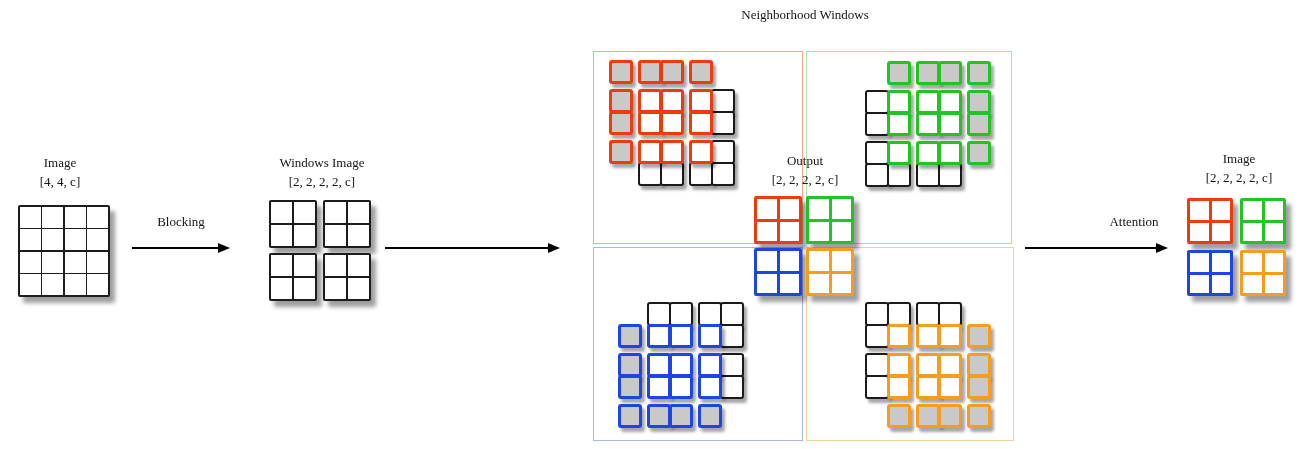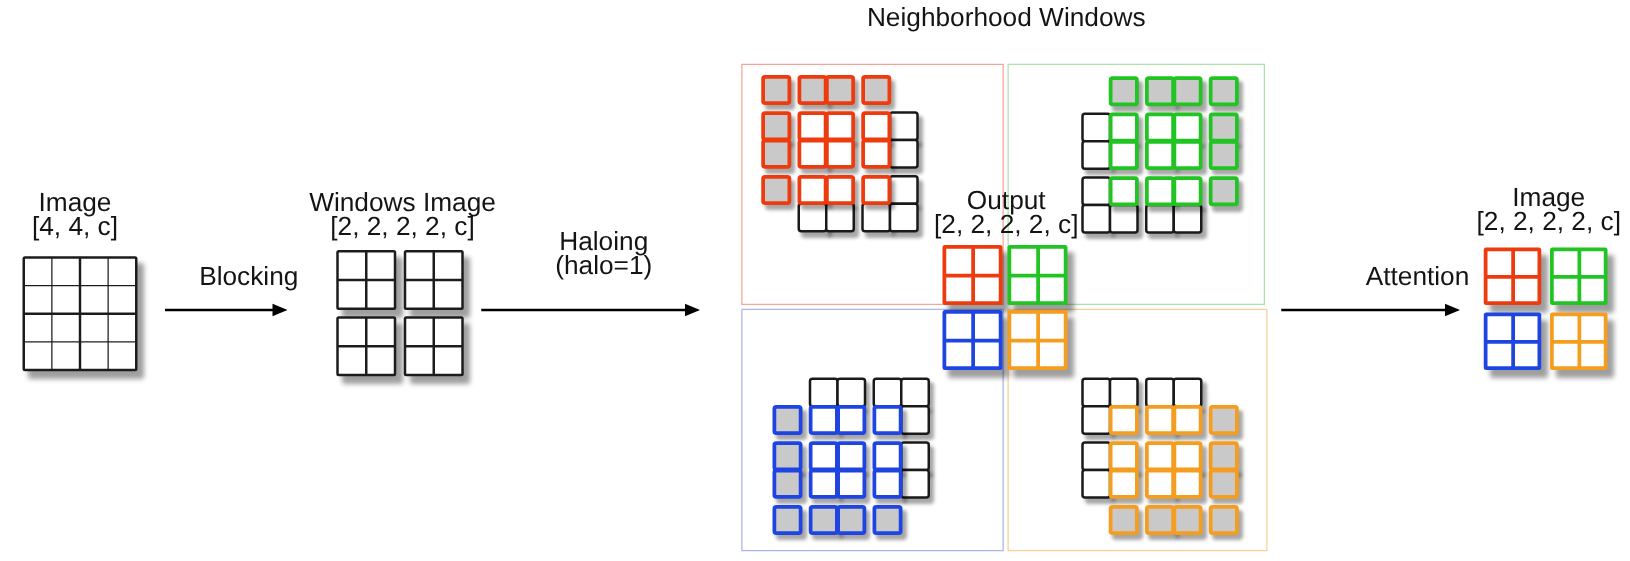--- a/index.html
+++ b/index.html
@@ -1,19 +1,19 @@
 <!DOCTYPE html>
 <html><head>
 <meta charset="utf-8">
 <style>
   html,body{margin:0;padding:0;background:#fff;}
   .canvas{position:relative;width:1304px;height:449px;background:#ffffff;
           font-family:"Liberation Sans",sans-serif;color:#111;overflow:hidden;}
   .lbl{position:absolute;transform:translateX(-50%);text-align:center;
-       font-size:21px;line-height:19px;white-space:nowrap;color:#141414;}
+       font-size:13px;line-height:19px;white-space:nowrap;color:#141414;font-family:Liberation Serif, serif;}
   .box{position:absolute;border:1px solid;z-index:0;background:transparent;}
   
   .ugrid{position:absolute;display:grid;box-sizing:border-box;border-radius:2px;
          box-shadow:5px 6px 4px rgba(0,0,0,0.38);}
   .ucell{background:#fff;}
   
   .win{position:absolute;width:126px;height:126px;z-index:2;}
   .wcell{position:absolute;width:24px;height:24px;box-sizing:border-box;
          border:3px solid;border-radius:3px;box-shadow:3px 4px 3px rgba(0,0,0,0.35);}
   .wcell.k{border-width:2px;z-index:1;}
@@ -44,21 +44,21 @@
       <div class="ucell"></div>
       <div class="ucell"></div>
       <div class="ucell"></div>
       <div class="ucell"></div>
       <div class="ucell"></div>
       <div class="ucell"></div>
       <div class="ucell"></div>
       <div class="ucell"></div>
     </div>
 
-  <div class="lbl" style="left:199px;top:212px">Blocking</div>
+  <div class="lbl" style="left:181px;top:212px">Blocking</div>
   <div class="aline" style="left:132px;top:247px;width:88px"></div>
   <div class="ahead" style="left:218px;top:243px"></div>
 
   <div class="lbl" style="left:322px;top:153px">
     <div>Windows Image</div>
     <div>[2, 2, 2, 2, c]</div>
   </div>
   <div class="ugrid" style="left: 269px; top: 200px; width: 48px; height: 48px; background: rgb(28, 28, 28); padding: 1.6px; grid-template-columns: repeat(2, 1fr); gap: 1.6px;">
       <div class="ucell"></div>
       <div class="ucell"></div>
@@ -77,24 +77,20 @@
       <div class="ucell"></div>
       <div class="ucell"></div>
     </div>
   <div class="ugrid" style="left: 323px; top: 253px; width: 48px; height: 48px; background: rgb(28, 28, 28); padding: 1.6px; grid-template-columns: repeat(2, 1fr); gap: 1.6px;">
       <div class="ucell"></div>
       <div class="ucell"></div>
       <div class="ucell"></div>
       <div class="ucell"></div>
     </div>
 
-  <div class="lbl" style="left:483px;top:184px">
-    <div>Haloing</div>
-    <div>(halo=1)</div>
-  </div>
   <div class="aline" style="left:385px;top:247px;width:163px"></div>
   <div class="ahead" style="left:548px;top:243px"></div>
 
   <div class="lbl" style="left:805px;top:5px">
     <div>Neighborhood Windows</div>
   </div>
   <div class="box" id="box-red" style="left: 593px; top: 51px; width: 208px; height: 191px; border-color: rgb(245, 165, 150);"></div>
   <div class="box" id="box-green" style="left: 806px; top: 51px; width: 204px; height: 191px; border-color: rgb(171, 227, 171);"></div>
   <div class="box" id="box-blue" style="left: 593px; top: 247px; width: 208px; height: 192px; border-color: rgb(170, 180, 236);"></div>
   <div class="box" id="box-orange" style="left: 806px; top: 247px; width: 206px; height: 192px; border-color: rgb(246, 207, 155);"></div>

